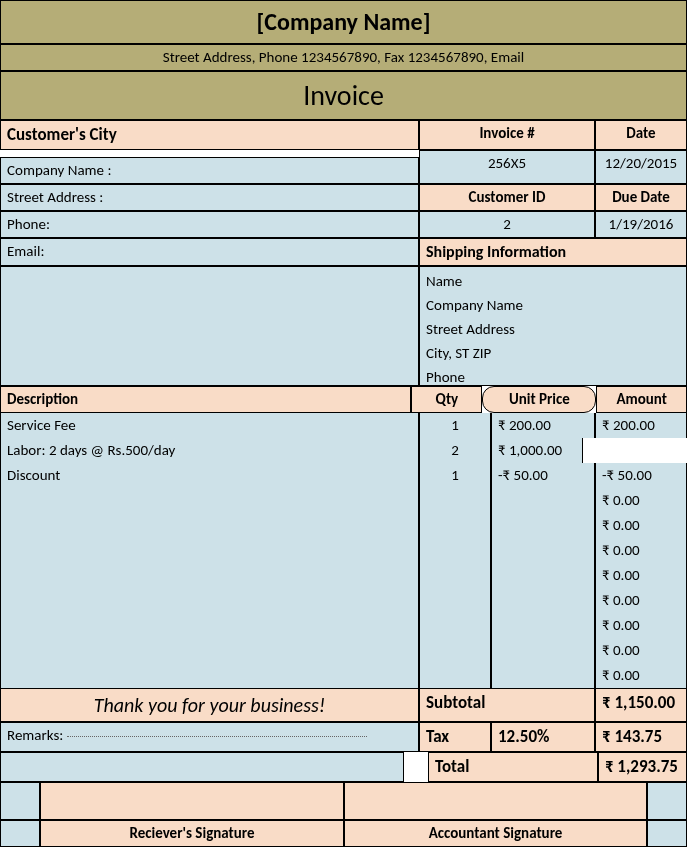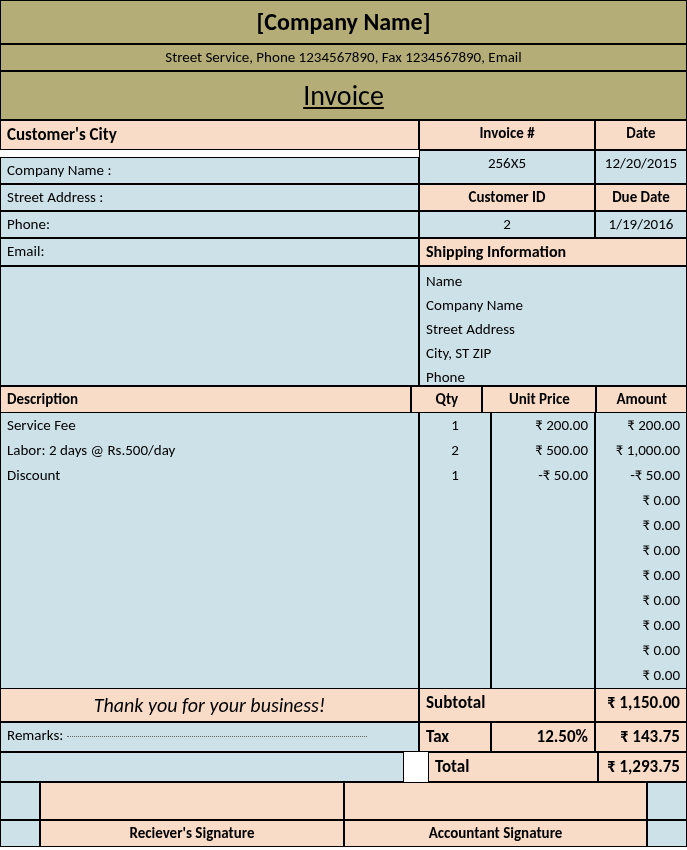--- a/index.html
+++ b/index.html
@@ -18,24 +18,24 @@
   .cell {
     border: 1px solid #000;
     padding: 2px 6px;
     font-size: 15px;
     line-height: 1.4;
   }
   .olive { background: #b5ad77; }
   .peach { background: #f9dcc7; }
   .blue  { background: #cde1e8; }
   .center { text-align: center; }
-  .right  { text-align: right; }
+  .right  { text-align: left; }
   .bold   { font-weight: bold; }
   .company-name { font-size: 24px; font-weight: bold; padding: 4px 0; }
-  .invoice-title { font-size: 28px; padding: 4px 16px; text-decoration: underline; }
+  .invoice-title { font-size: 28px; padding: 4px 16px; }
   .items-body .row .cell { border-top: none; border-bottom: none; }
   .items-body { }
   .thankyou { font-style: italic; font-size: 20px; }
   .sig-space { height: 38px; }
   .ship-lines { line-height: 1.6; font-size: 15px; }
   .underline-remarks {
     border-bottom: 1px dotted #666;
     display: inline-block;
     width: 300px;
     vertical-align: middle;
@@ -43,21 +43,21 @@
 </style>
 </head>
 <body>
 
 <div class="page">
 
   <div class="row">
     <div class="cell olive center company-name" style="width:687px;">[Company Name]</div>
   </div>
   <div class="row">
-    <div class="cell olive center" style="width:687px; font-size:15px;">Street Service, Phone 1234567890, Fax 1234567890, Email</div>
+    <div class="cell olive center" style="width:687px; font-size:15px;">Street Address, Phone 1234567890, Fax 1234567890, Email</div>
   </div>
   <div class="row">
     <div class="cell olive center invoice-title" style="width:687px;">Invoice</div>
   </div>
 
   <div class="row">
     <div class="cell peach bold" style="width:419px; font-size:17px;">Customer's City</div>
     <div class="cell peach bold center" style="width:176px;">Invoice #</div>
     <div class="cell peach bold center" style="width:92px;">Date</div>
   </div>
@@ -88,35 +88,34 @@
       <div>Company Name</div>
       <div>Street Address</div>
       <div>City, ST ZIP</div>
       <div>Phone</div>
     </div>
   </div>
 
   <div class="row">
     <div class="cell peach bold" style="width:419px;">Description</div>
     <div class="cell peach bold center" style="width:72px;">Qty</div>
-    <div class="cell peach bold center" style="width:116px;">Unit Price</div>
+    <div class="cell peach bold center" style="width:116px;border-radius:12px;">Unit Price</div>
     <div class="cell peach bold center" style="width:92px;">Amount</div>
   </div>
 
   <div class="items-body" id="items-body">
       <div class="row">
         <div class="cell blue" style="width:419px;border-top:none;border-bottom:none;">Service Fee</div>
         <div class="cell blue center" style="width:72px;border-top:none;border-bottom:none;">1</div>
         <div class="cell blue right" style="width:104px;border-top:none;border-bottom:none;">₹ 200.00</div>
         <div class="cell blue right" style="width:92px;border-top:none;border-bottom:none;">₹ 200.00</div>
       </div>
       <div class="row">
         <div class="cell blue" style="width:419px;border-top:none;border-bottom:none;">Labor: 2 days @ Rs.500/day</div>
         <div class="cell blue center" style="width:72px;border-top:none;border-bottom:none;">2</div>
-        <div class="cell blue right" style="width:104px;border-top:none;border-bottom:none;">₹ 500.00</div>
         <div class="cell blue right" style="width:92px;border-top:none;border-bottom:none;">₹ 1,000.00</div>
       </div>
       <div class="row">
         <div class="cell blue" style="width:419px;border-top:none;border-bottom:none;">Discount</div>
         <div class="cell blue center" style="width:72px;border-top:none;border-bottom:none;">1</div>
         <div class="cell blue right" style="width:104px;border-top:none;border-bottom:none;">-₹ 50.00</div>
         <div class="cell blue right" style="width:92px;border-top:none;border-bottom:none;">-₹ 50.00</div>
       </div>
       <div class="row">
         <div class="cell blue" style="width:419px;border-top:none;border-bottom:none;"></div>

